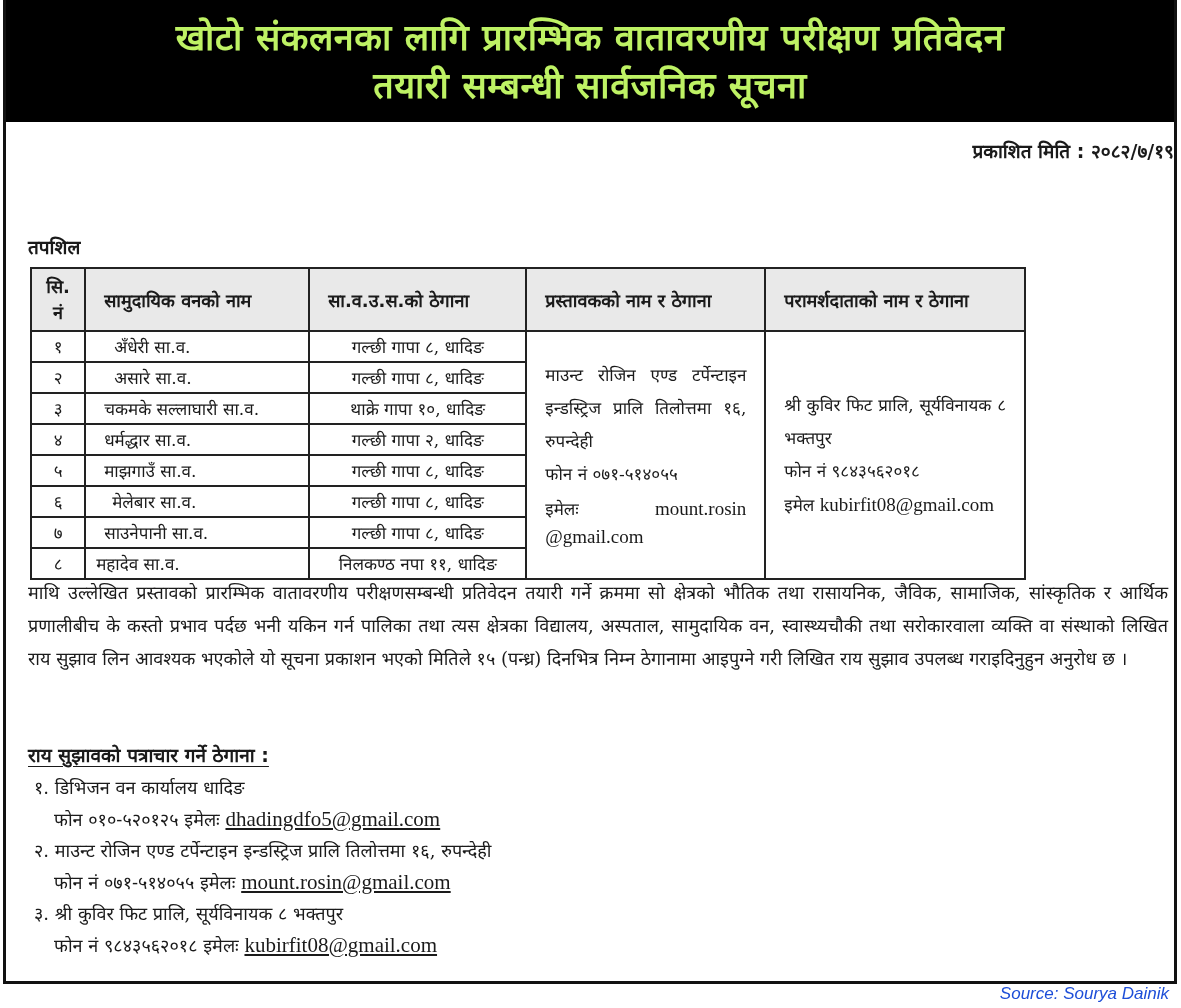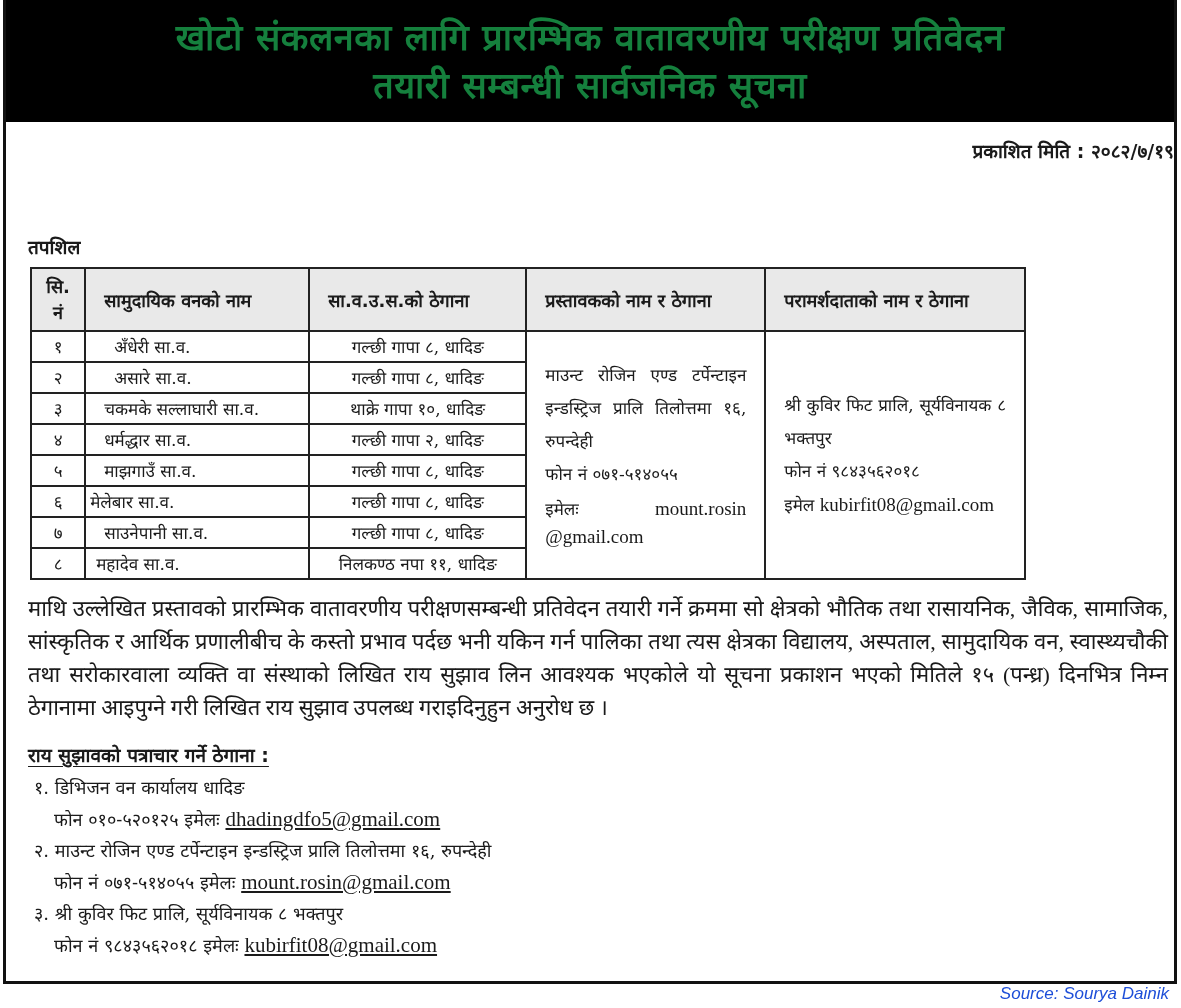--- a/index.html
+++ b/index.html
@@ -5,21 +5,21 @@
   * { box-sizing: border-box; margin: 0; padding: 0; }
   html, body { width: 1181px; height: 1008px; background: #ffffff; overflow: hidden; }
   body { position: relative; font-family: "DejaVu Serif", "Liberation Serif", serif; color: #1a1a1a; }
 
   .notice {
     position: absolute; left: 3px; top: 0; width: 1174px; height: 984px;
     border: 3px solid #111; border-top: none; background: #fff;
   }
   .header {
     position: absolute; left: 0; top: 0; width: 100%; height: 122px;
-    background: #000; color: #15803d; text-align: center;
+    background: #000; color: #bef264; text-align: center;
     font-family: "DejaVu Sans", "Liberation Sans", sans-serif; font-weight: bold;
     font-size: 36px; line-height: 48px; padding-top: 14px; letter-spacing: 0.5px;
   }
   .header div { white-space: nowrap; }
 
   .pub-date {
     position: absolute; top: 138px; left: 0; width: 100%; text-align: right;
     font-family: "DejaVu Sans", "Liberation Sans", sans-serif; font-weight: bold; font-size: 19px;
   }
   .intro {
@@ -43,22 +43,22 @@
   table.forest thead th.sn { text-align: center; padding: 0; line-height: 26px; }
   table.forest td { height: 31px; padding: 0 10px; white-space: nowrap; }
   table.forest td.sn { text-align: center; }
   table.forest td.addr { text-align: center; }
   td.proposer, td.consultant {
     vertical-align: middle; white-space: normal !important; line-height: 33px;
     padding: 0 18px !important; text-align: justify; font-size: 17px;
   }
 
   .body-para {
-    position: absolute; top: 592px; left: 22px; width: 1140px;
-    font-size: 22px; line-height: 33px; text-align: justify; font-family: Liberation Serif, serif;
+    position: absolute; top: 576px; left: 22px; width: 1140px;
+    font-size: 18px; line-height: 33px; text-align: justify;
   }
   .contact-title {
     position: absolute; top: 742px; left: 22px;
     font-family: "DejaVu Sans", "Liberation Sans", sans-serif; font-weight: bold; font-size: 19px;
     text-decoration: underline; text-underline-offset: 4px;
   }
   .contacts { position: absolute; top: 772px; left: 28px; font-size: 18px; line-height: 31.5px; }
   .contacts .sub { padding-left: 20px; }
   .contacts .em { font-family: "Liberation Serif", "DejaVu Serif", serif; font-size: 21px; text-decoration: underline; }
 
@@ -141,21 +141,21 @@
         <td style="padding-left:18px">धर्मद्धार सा.व.</td>
         <td class="addr">गल्छी गापा २, धादिङ</td>
       </tr>
       <tr>
         <td class="sn">५</td>
         <td style="padding-left:18px">माझगाउँ सा.व.</td>
         <td class="addr">गल्छी गापा ८, धादिङ</td>
       </tr>
       <tr>
         <td class="sn">६</td>
-        <td style="padding-left:4px">मेलेबार सा.व.</td>
+        <td style="padding-left:26px">मेलेबार सा.व.</td>
         <td class="addr">गल्छी गापा ८, धादिङ</td>
       </tr>
       <tr>
         <td class="sn">७</td>
         <td style="padding-left:18px">साउनेपानी सा.व.</td>
         <td class="addr">गल्छी गापा ८, धादिङ</td>
       </tr>
       <tr>
         <td class="sn">८</td>
         <td style="padding-left:10px">महादेव सा.व.</td>

